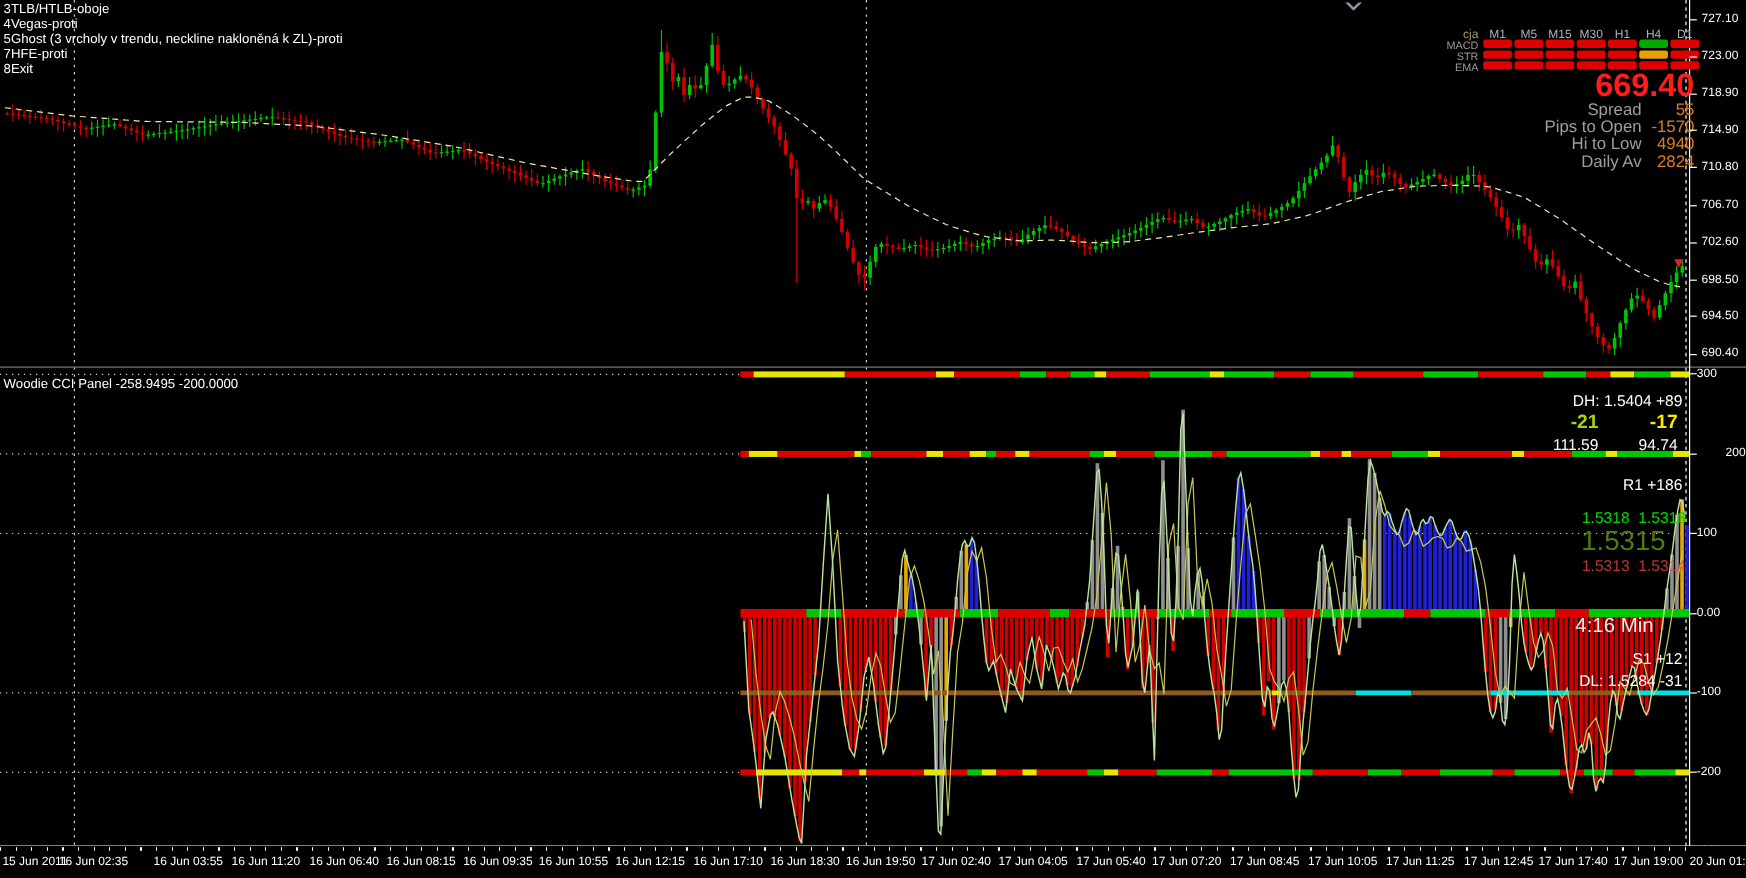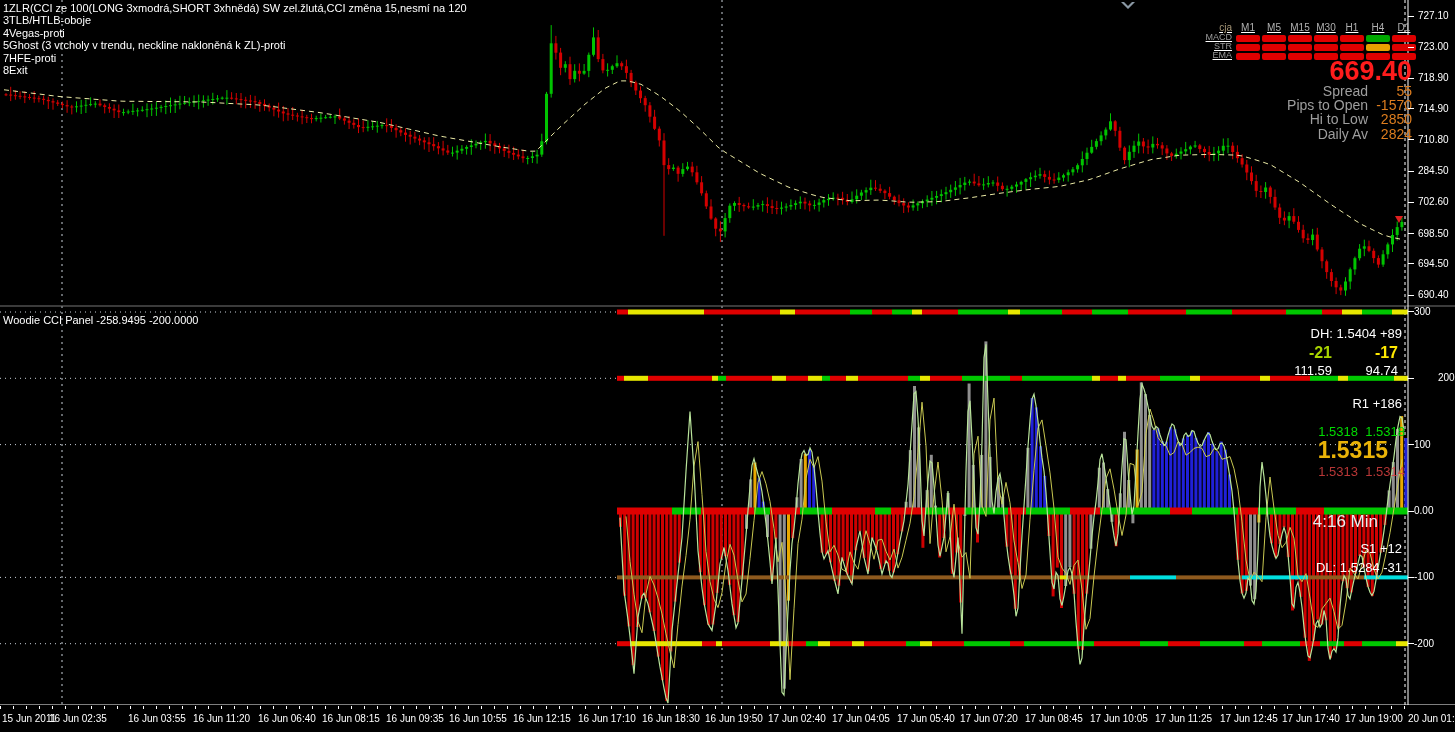--- a/index.html
+++ b/index.html
@@ -3,39 +3,39 @@
 <meta charset="utf-8">
 <style>
   html,body{margin:0;padding:0;background:#000;}
   #screen{position:relative;width:1455px;height:732px;background:#000;overflow:hidden;
           font-family:"Liberation Sans",sans-serif;color:#fff;}
   #chart-svg{position:absolute;left:0;top:0;}
   .lbl{position:absolute;white-space:pre;}
   #overlay-lines{position:absolute;left:3px;top:2px;font-size:11px;line-height:12.4px;color:#fff;}
   #woodie-title{position:absolute;left:3px;top:314px;font-size:11px;color:#fff;}
   #signal-panel{position:absolute;left:1186px;top:24px;}
-  .sig-row{display:flex;align-items:flex-end;height:9px;margin-bottom:0px;text-decoration:underline;}
+  .sig-row{display:flex;align-items:flex-start;height:9px;margin-bottom:0px;}
   .sig-label{width:46px;text-align:right;font-size:9px;color:#9a9a9a;padding-right:4px;}
   .sig-head{width:46px;text-align:right;font-size:10px;color:#a89878;padding-right:4px;}
   .tf-cell{width:24px;margin-right:2px;text-align:center;font-size:10px;color:#b0b0b0;}
   .sig-cell{width:24px;height:7px;margin-right:2px;border-radius:2px;}
   #quote-block{position:absolute;right:43px;top:58px;text-align:right;}
   #quote-price{font-size:27px;font-weight:bold;color:#ff1c1c;line-height:26px;}
   .stat-row{font-size:14px;line-height:14.2px;}
   .stat-label{color:#9e9e9e;}
   .stat-value{color:#dd7d1e;display:inline-block;min-width:44px;text-align:right;}
   .axis-lbl{position:absolute;font-size:10px;color:#fff;}
   .tick{position:absolute;width:6px;height:1px;background:#fff;}
   #time-axis{position:absolute;left:0;top:705px;width:1455px;height:27px;background:#000;}
   #time-ticks{position:absolute;left:0;top:1px;width:1408px;height:3px;
      background:repeating-linear-gradient(90deg,#fff 0 1px,transparent 1px 13px);}
   .time-lbl{position:absolute;top:8px;font-size:10px;color:#fff;white-space:pre;}
   .ro{position:absolute;font-size:13px;color:#fff;white-space:pre;}
   #ro-now{position:absolute;top:344px;font-size:16px;font-weight:bold;}
-  #ro-big{position:absolute;top:437px;font-size:23px;font-weight:bold;color:#eab308;}
+  #ro-big{position:absolute;top:437px;font-size:23px;font-weight:normal;color:#4d7c0f;}
   #ro-count{position:absolute;top:512px;font-size:17px;color:#ececec;}
 </style>
 </head>
 <body>
 
 <div id="screen">
   <svg id="chart-svg" width="1455" height="732">
       <line x1="62" y1="0" x2="62" y2="705" stroke="#c8d0d8" stroke-width="1" stroke-dasharray="2,4"></line>
       <line x1="722" y1="0" x2="722" y2="705" stroke="#c8d0d8" stroke-width="1" stroke-dasharray="2,4"></line>
       <line x1="1405" y1="0" x2="1405" y2="705" stroke="#ffffff" stroke-width="1" stroke-dasharray="3,3"></line>
@@ -953,21 +953,20 @@
         <rect x="1362" y="641.2" width="34" height="5" fill="#00c800"></rect>
         <rect x="1396" y="641.2" width="12" height="5" fill="#e6e600"></rect>
       </g>
       <polyline points="626,516.4 630,561.3 634,594.2 638,621.4 642,632.7 646,593.7 650,576.3 654,585.0 658,598.1 662,613.9 666,633.9 670,651.9 674,667.9 678,624.6 682,586.1 686,555.6 690,519.2 694,466.1 698,441.6 702,494.7 706,551.3 710,581.7 714,599.1 718,607.6 722,592.6 726,562.7 730,544.3 734,555.2 738,580.4 742,601.9 746,594.0 750,558.6 754,520.5 758,482.4 762,471.6 766,483.8 770,501.5 774,528.7 778,561.8 782,542.3 786,598.1 790,679.7 794,608.9 798,543.6 802,519.2 806,478.4 810,459.3 814,467.5 818,456.6 822,481.1 826,521.9 830,551.8 834,545.3 838,555.1 842,569.2 846,571.5 850,551.8 854,562.7 858,569.2 862,548.4 866,530.7 870,543.6 874,559.3 878,540.2 882,539.3 886,551.3 890,560.0 894,549.1 898,568.1 902,557.2 906,540.2 910,523.2 914,496.7 918,452.5 922,402.2 926,445.7 930,543.6 934,494.7 938,462.0 942,500.1 946,551.8 950,536.6 954,504.2 958,542.0 962,557.2 966,552.5 970,578.3 974,453.9 978,436.2 982,505.6 986,516.4 990,419.9 994,398.1 998,483.8 1002,504.2 1006,482.4 1010,502.8 1014,540.9 1018,562.7 1022,588.5 1026,574.9 1030,519.2 1034,470.2 1038,428.0 1042,419.9 1046,445.7 1050,472.9 1054,508.3 1058,557.2 1062,568.1 1066,573.6 1070,584.4 1074,565.4 1078,560.0 1082,589.9 1086,629.3 1090,618.5 1094,576.3 1098,540.9 1102,509.6 1106,478.4 1110,468.8 1114,489.2 1118,513.7 1122,535.5 1126,515.1 1130,463.4 1134,464.8 1138,505.6 1142,492.0 1146,433.5 1150,409.0 1154,421.2 1158,437.6 1162,443.0 1166,445.7 1170,455.2 1174,452.5 1178,441.6 1182,444.4 1186,455.2 1190,452.5 1194,448.4 1198,447.1 1202,448.4 1206,456.6 1210,455.2 1214,448.4 1218,451.2 1222,459.3 1226,458.0 1230,456.6 1234,468.8 1238,489.2 1242,521.9 1246,560.0 1250,580.4 1254,572.2 1258,576.3 1262,581.7 1266,517.8 1270,477.0 1274,508.3 1278,535.5 1282,547.7 1286,542.3 1290,527.3 1294,538.2 1298,576.3 1302,581.7 1306,573.6 1310,598.1 1314,624.7 1318,627.4 1322,608.9 1326,603.5 1330,598.1 1334,611.7 1338,629.3 1342,625.3 1346,602.1 1350,568.1 1354,573.6 1358,579.0 1362,564.0 1366,550.4 1370,553.2 1374,569.5 1378,579.0 1382,572.2 1386,553.2 1390,532.8 1394,508.3 1398,483.8 1402,459.3" fill="none" stroke="#c9c952" stroke-width="1"></polyline>
       <polyline points="620,517.6 622,554.1 624,590.6 626,605.2 628,619.8 630,636.4 632,655.0 634,673.6 636,645.4 638,617.2 640,606.5 642,595.9 644,593.3 646,598.6 648,603.9 650,612.7 652,621.6 654,630.4 656,642.6 658,654.8 660,666.9 662,677.5 664,688.2 666,697.9 668,703.0 670,668.6 672,630.4 674,611.9 676,593.3 678,574.7 680,556.1 682,537.5 684,504.4 686,471.2 688,441.3 690,411.5 692,441.3 694,471.2 696,511.0 698,550.8 700,569.4 702,588.0 704,602.6 706,613.2 708,623.8 710,627.1 712,630.4 714,617.2 716,603.9 718,584.0 720,564.1 722,555.8 724,547.5 726,559.1 728,570.7 730,587.3 732,603.9 734,615.8 736,627.8 738,623.0 740,601.4 742,579.8 744,558.3 746,535.1 748,510.2 750,486.9 752,465.4 754,458.7 756,467.0 758,474.5 760,481.1 762,491.9 764,506.9 766,523.4 768,541.7 770,561.9 772,584.0 774,560.8 776,537.5 778,590.6 780,643.7 782,692.4 784,695.1 786,652.0 788,610.5 790,570.7 792,543.3 794,528.4 796,508.5 798,483.6 800,465.4 802,453.8 804,450.5 806,455.4 808,454.6 810,448.0 812,452.1 814,467.0 816,486.9 818,511.8 820,533.4 822,551.6 824,558.8 826,554.8 828,550.8 830,560.1 832,569.4 834,578.0 836,586.0 838,593.9 840,575.7 842,557.4 844,564.1 846,570.7 848,576.0 850,580.0 852,584.0 854,565.7 856,547.5 858,539.2 860,530.9 862,544.2 864,557.4 866,565.7 868,574.0 870,555.8 872,537.5 874,542.8 876,548.2 878,555.5 880,564.7 882,574.0 884,567.4 886,560.8 888,563.3 890,574.9 892,577.4 894,570.7 896,564.1 898,552.5 900,540.9 902,530.9 904,521.0 906,502.7 908,484.5 910,454.6 912,424.7 914,393.8 916,391.6 918,418.1 920,461.2 922,521.0 924,535.9 926,506.0 928,481.1 930,461.2 932,462.9 934,486.1 936,513.5 938,545.0 940,556.1 942,546.8 944,537.5 946,514.3 948,491.1 950,529.6 952,568.1 954,577.4 956,557.4 958,537.5 960,585.6 962,633.7 964,552.5 966,471.2 968,411.5 970,400.7 972,438.8 974,481.1 976,527.6 978,534.2 980,501.0 982,442.2 984,357.6 986,344.3 988,402.4 990,454.6 992,501.0 994,513.5 996,491.9 998,478.7 1000,473.7 1002,486.1 1004,516.0 1006,539.2 1008,555.8 1010,569.1 1012,579.0 1014,594.8 1016,616.3 1018,608.0 1020,569.9 1022,535.9 1024,506.0 1026,476.2 1028,446.3 1030,420.6 1032,399.0 1034,394.1 1036,405.7 1038,421.4 1040,441.3 1042,457.9 1044,471.2 1046,492.8 1048,522.6 1050,552.5 1052,582.3 1054,589.0 1056,572.4 1058,575.7 1060,598.9 1062,605.5 1064,595.6 1066,584.0 1068,570.7 1070,567.4 1072,574.0 1074,592.3 1076,622.1 1078,646.2 1080,664.4 1082,657.8 1084,626.3 1086,600.6 1088,580.7 1090,559.1 1092,535.9 1094,516.8 1096,501.9 1098,482.8 1100,459.6 1102,453.8 1104,465.4 1106,477.8 1108,491.1 1110,506.0 1112,522.6 1114,535.9 1116,545.8 1118,533.4 1120,498.6 1122,467.0 1124,438.8 1126,439.7 1128,469.5 1130,494.4 1132,514.3 1134,506.0 1136,469.5 1138,433.9 1140,399.0 1142,384.1 1144,389.1 1146,396.5 1148,406.5 1150,416.5 1152,426.4 1154,429.7 1156,426.4 1158,428.1 1160,434.7 1162,440.5 1164,445.5 1166,443.8 1168,435.5 1170,428.9 1172,423.9 1174,425.6 1176,433.9 1178,440.5 1180,445.5 1182,443.8 1184,435.5 1186,433.0 1188,436.4 1190,435.5 1192,430.6 1194,431.4 1196,438.0 1198,443.0 1200,446.3 1202,445.5 1204,440.5 1206,436.4 1208,433.0 1210,434.7 1212,441.3 1214,446.3 1216,449.6 1218,448.8 1220,443.8 1222,443.0 1224,446.3 1226,453.8 1228,465.4 1230,477.8 1232,491.1 1234,511.0 1236,537.5 1238,560.8 1240,580.7 1242,593.1 1244,598.1 1246,593.1 1248,578.2 1250,580.7 1252,600.6 1254,603.9 1256,590.6 1258,551.6 1260,486.9 1262,462.1 1264,477.0 1266,496.1 1268,519.3 1270,535.9 1272,545.8 1274,553.3 1276,558.3 1278,555.0 1280,543.3 1282,534.2 1284,527.6 1286,534.2 1288,554.1 1290,577.4 1292,603.9 1294,607.2 1296,587.3 1298,582.3 1300,592.3 1302,607.2 1304,627.1 1306,643.4 1308,656.0 1310,657.6 1312,648.3 1314,637.1 1316,623.8 1318,620.5 1320,627.1 1322,623.8 1324,610.5 1326,618.8 1328,648.7 1330,659.5 1332,651.2 1334,648.7 1336,652.0 1338,637.9 1340,606.4 1342,585.6 1344,575.7 1346,579.0 1348,595.6 1350,598.9 1352,589.0 1354,579.8 1356,571.5 1358,563.3 1360,555.0 1362,556.6 1364,568.2 1366,578.2 1368,586.5 1370,592.3 1372,595.6 1374,591.4 1376,579.8 1378,568.2 1380,556.6 1382,544.2 1384,530.9 1386,516.0 1388,499.4 1390,484.5 1392,471.2 1394,456.3 1396,439.7 1398,426.4 1400,416.5 1402,418.1 1404,431.4" fill="none" stroke="#b9e49b" stroke-width="1.2"></polyline>
       <line x1="1408" y1="0" x2="1408" y2="705" stroke="#fff" stroke-width="1"></line>
       <line x1="0" y1="705" x2="1455" y2="705" stroke="#fff" stroke-width="1"></line>
     </svg>
 
   <div id="overlay-lines">
-      <div>1ZLR(CCI ze 100(LONG 3xmodrá,SHORT 3xhnědá) SW zel.žlutá,CCI změna 15,nesmí na 120</div>
       <div>3TLB/HTLB-oboje</div>
       <div>4Vegas-proti</div>
       <div>5Ghost (3 vrcholy v trendu, neckline nakloněná k ZL)-proti</div>
       <div>7HFE-proti</div>
       <div>8Exit</div>
     </div>
   <div id="woodie-title" class="lbl">Woodie CCI Panel -258.9495 -200.0000</div>
 
   <div id="signal-panel">
       <div class="sig-row">
@@ -1010,21 +1009,21 @@
         <div class="sig-cell" style="background:#df0000"></div>
         <div class="sig-cell" style="background:#df0000"></div>
       </div>
     </div>
 
   <div id="quote-block">
     <div id="quote-price">669.40</div>
     <div id="quote-stats">
         <div class="stat-row"><span class="stat-label">Spread</span><span class="stat-value">55</span></div>
         <div class="stat-row"><span class="stat-label">Pips to Open</span><span class="stat-value">-1570</span></div>
-        <div class="stat-row"><span class="stat-label">Hi to Low</span><span class="stat-value">2850</span></div>
+        <div class="stat-row"><span class="stat-label">Hi to Low</span><span class="stat-value">4940</span></div>
         <div class="stat-row"><span class="stat-label">Daily Av</span><span class="stat-value">2824</span></div>
       </div>
   </div>
 
   <div class="ro" style="top:326px;right:53px;">DH: 1.5404 +89</div>
   <div id="ro-now" style="right: 123px; color: rgb(168, 212, 0);">-21</div>
   <div id="ro-now2" style="position: absolute; top: 344px; right: 57px; font-size: 16px; font-weight: bold; color: rgb(255, 232, 0);">-17</div>
   <div class="ro" style="top:363px;right:123px;">111.59</div>
   <div class="ro" style="top:363px;right:57px;">94.74</div>
   <div class="ro" style="top:396px;right:53px;">R1 +186</div>
@@ -1040,21 +1039,21 @@
       <div class="axis-lbl" style="left: 1418px; top: 10px;">727.10</div>
       <div class="tick" style="left: 1408px; top: 46.6801px;"></div>
       <div class="axis-lbl" style="left: 1418px; top: 41.1801px;">723.00</div>
       <div class="tick" style="left: 1408px; top: 77.8602px;"></div>
       <div class="axis-lbl" style="left: 1418px; top: 72.3602px;">718.90</div>
       <div class="tick" style="left: 1408px; top: 108.28px;"></div>
       <div class="axis-lbl" style="left: 1418px; top: 102.78px;">714.90</div>
       <div class="tick" style="left: 1408px; top: 139.46px;"></div>
       <div class="axis-lbl" style="left: 1418px; top: 133.96px;">710.80</div>
       <div class="tick" style="left: 1408px; top: 170.64px;"></div>
-      <div class="axis-lbl" style="left: 1418px; top: 165.14px;">284.50</div>
+      <div class="axis-lbl" style="left: 1418px; top: 165.14px;">706.70</div>
       <div class="tick" style="left: 1408px; top: 201.82px;"></div>
       <div class="axis-lbl" style="left: 1418px; top: 196.32px;">702.60</div>
       <div class="tick" style="left: 1408px; top: 233px;"></div>
       <div class="axis-lbl" style="left: 1418px; top: 227.5px;">698.50</div>
       <div class="tick" style="left: 1408px; top: 263.42px;"></div>
       <div class="axis-lbl" style="left: 1418px; top: 257.92px;">694.50</div>
       <div class="tick" style="left: 1408px; top: 294.6px;"></div>
       <div class="axis-lbl" style="left: 1418px; top: 289.1px;">690.40</div>
     </div>
   <div id="cci-axis">

